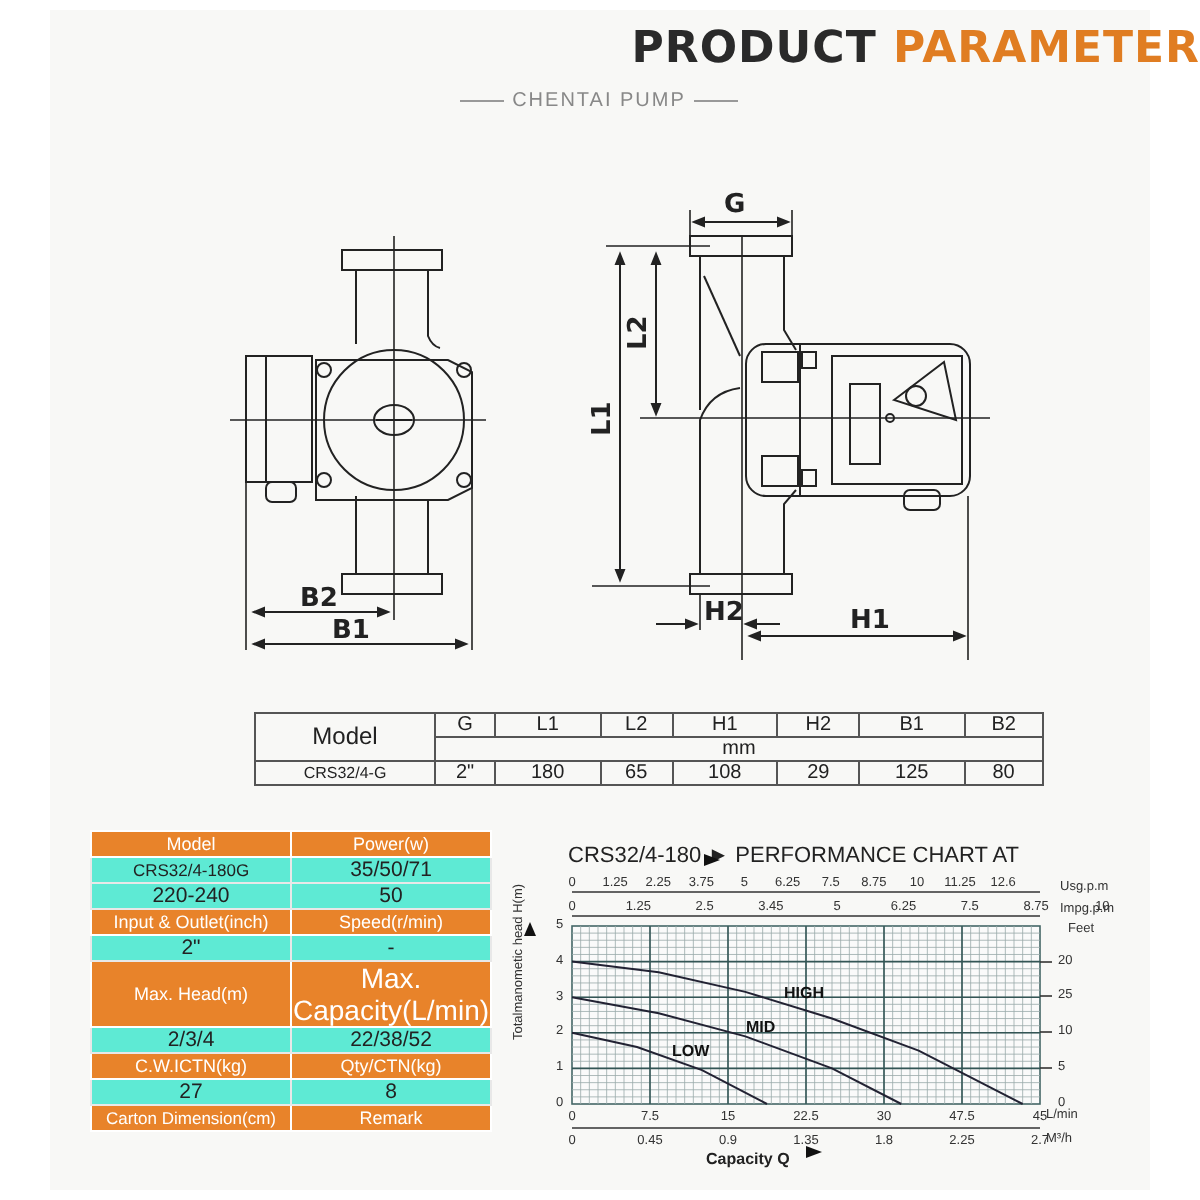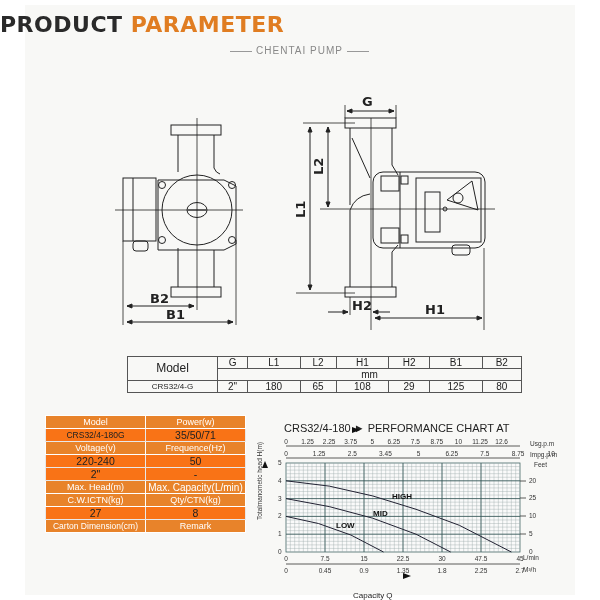--- a/index.html
+++ b/index.html
@@ -1,47 +1,47 @@
 <!DOCTYPE html>
 <html><head>
 <meta charset="utf-8">
 <style>
   * { margin:0; padding:0; box-sizing:border-box; }
   html, body { width:600px; height:600px; background:#ffffff; overflow:hidden; }
   body { position:relative; font-family:"Liberation Sans", "DejaVu Sans", sans-serif; color:#222; }
   .frame { position:absolute; left:25px; top:5px; width:550px; height:590px; background:#f8f8f6; }
 
-  .title { position:absolute; top:12px; left:0; width:600px; text-align:left; font-family:"DejaVu Sans", sans-serif; font-weight:bold; font-size:22px; letter-spacing:0.5px; }
+  .title { position:absolute; top:12px; left:0; width:600px; text-align:right; font-family:"DejaVu Sans", sans-serif; font-weight:bold; font-size:22px; letter-spacing:0.5px; }
   .title .dark { color:#2a2a2a; }
   .title .orange { color:#e07d22; }
   .subtitle { position:absolute; top:45px; left:0; width:599px; text-align:center; font-size:10px; color:#888; letter-spacing:1px; }
   .subtitle .line { display:inline-block; width:22px; height:1px; background:#999; vertical-align:middle; margin:0 4px; }
 
   svg.draw { position:absolute; left:0; top:0; }
 
   
   .dimtable { position:absolute; left:127px; top:356px; width:395px; border-collapse:collapse; font-size:10px; }
   .dimtable td { border:1px solid #555; text-align:center; height:12px; line-height:11px; padding:0; }
   .dimtable td.model { font-size:12px; width:90px; }
   .dimtable td.small { font-size:8px; }
 
   
   .spec { position:absolute; left:45px; top:415px; width:201px; border-collapse:collapse; }
   .spec td { width:50%; text-align:center; height:13px; font-size:10px; padding:0; border:1px solid #e8e8e8; }
   .spec tr.h td { background:#e8832a; color:#fff; font-size:9px; border:1px solid #fff; }
-  .spec tr.v td { background:#f97316; color:#222; font-size:10.5px; }
+  .spec tr.v td { background:#5eead4; color:#222; font-size:10.5px; }
 
   
   .ctitle { position:absolute; top:422px; left:284px; font-weight:normal; font-size:11px; color:#222; }
   .tick { position:absolute; font-size:6.5px; color:#333; transform:translateX(-50%); white-space:nowrap; }
   .tickr { position:absolute; font-size:6.5px; color:#333; white-space:nowrap; }
   .unit { position:absolute; font-size:6.5px; color:#333; }
   .ylabel { position:absolute; left:256px; top:520px; font-size:6.5px; transform:rotate(-90deg); transform-origin:left top; white-space:nowrap; color:#333; }
   .curve-label { position:absolute; font-weight:bold; font-size:8px; color:#111; }
-  .caplabel { position:absolute; top:575px; left:353px; font-weight:normal; font-size:8px;margin-top:16px; }
+  .caplabel { position:absolute; top:575px; left:353px; font-weight:bold; font-size:8px; }
 </style>
 </head>
 <body>
 
 <div class="frame"></div>
 
 <div class="title">
   <span class="dark">PRODUCT</span>
   <span class="orange">PARAMETER</span>
 </div>
@@ -158,35 +158,39 @@
 <table class="spec">
   <tbody>
       <tr class="h">
         <td>Model</td>
         <td>Power(w)</td>
       </tr>
   <tr class="v">
         <td style="font-size:8.5px">CRS32/4-180G</td>
         <td>35/50/71</td>
       </tr>
-  <tr class="h">
-        <td>Voltage(v)</td>
-        <td>Frequence(Hz)</td>
-      </tr>
   <tr class="v">
         <td>220-240</td>
         <td>50</td>
       </tr>
+  <tr class="h">
+        <td>Input &amp; Outlet(inch)</td>
+        <td>Speed(r/min)</td>
+      </tr>
   <tr class="v">
         <td>2"</td>
         <td>-</td>
       </tr>
   <tr class="h">
         <td>Max. Head(m)</td>
-        <td style="font-size:10px">Max. Capacity(L/min)</td>
+        <td style="font-size:14px">Max. Capacity(L/min)</td>
+      </tr>
+  <tr class="v">
+        <td>2/3/4</td>
+        <td>22/38/52</td>
       </tr>
   <tr class="h">
         <td>C.W.ICTN(kg)</td>
         <td>Qty/CTN(kg)</td>
       </tr>
   <tr class="v">
         <td>27</td>
         <td>8</td>
       </tr>
   <tr class="h">

